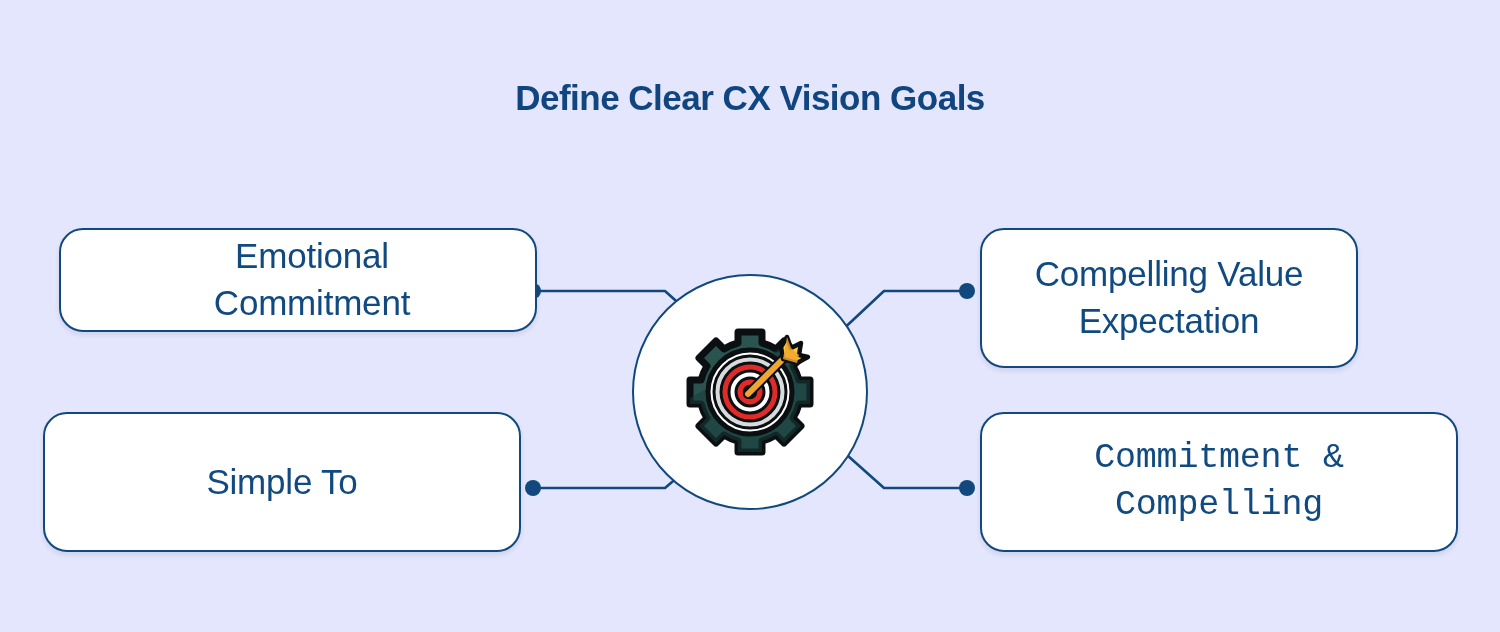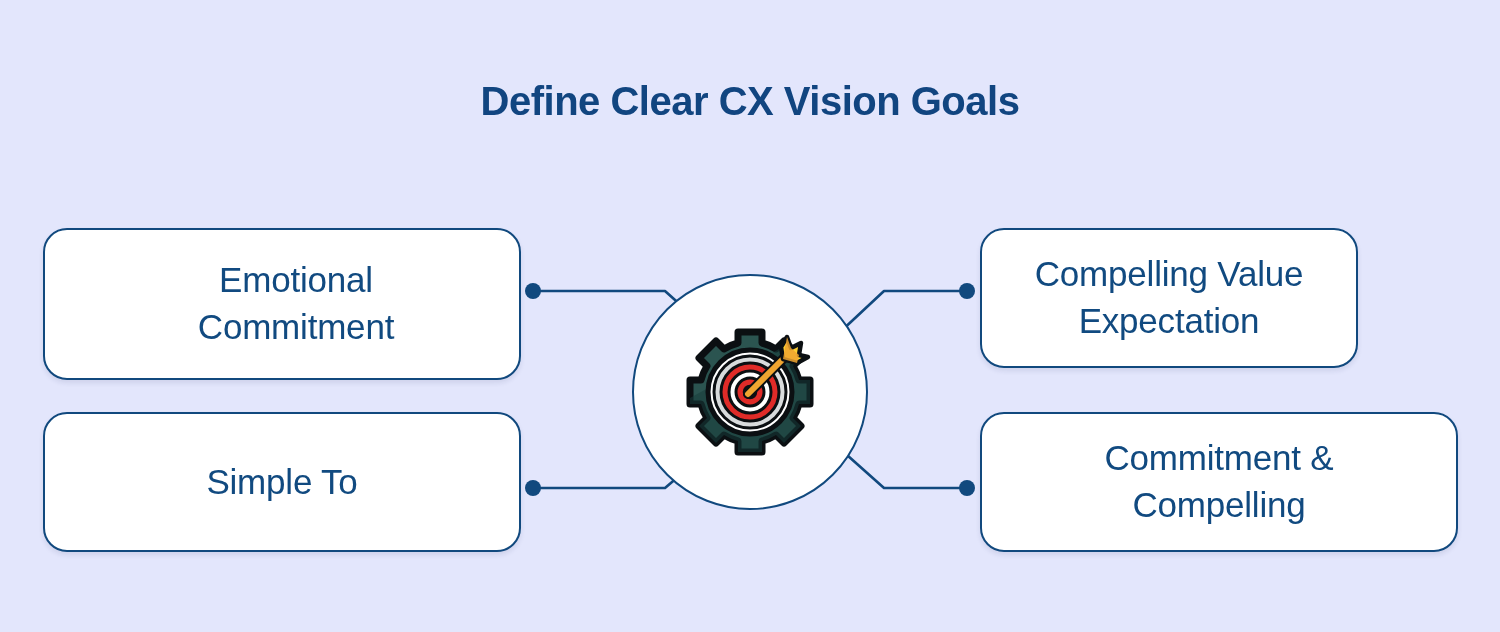--- a/index.html
+++ b/index.html
@@ -20,21 +20,21 @@
     background: #e3e6fc;
   }
 
   
   #title {
     position: absolute;
     left: 0;
     top: 78px;
     width: 1500px;
     text-align: center;
-    font-size: 40px;
+    font-size: 35px;
     font-weight: bold;
     letter-spacing: -0.5px;
     color: #114580;
     line-height: 1.15;
     white-space: nowrap;
   }
 
   
   #connectors {
     position: absolute;
@@ -58,24 +58,24 @@
   }
   .node-label {
     font-size: 35px;
     line-height: 1.34;
     color: #114a80;
     text-align: center;
     padding: 0 16px;
     letter-spacing: -0.2px;
   }
 
-  #box-tl { left: 43px;   top: 228px; width: 478px; height: 152px; padding-left: 28px; }
+  #box-tl { left: 59px;   top: 228px; width: 478px; height: 104px; padding-left: 28px; }
   #box-bl { left: 43px;   top: 412px; width: 478px; height: 140px; }
   #box-tr { left: 980px;  top: 228px; width: 378px; height: 140px; }
-  #box-br { left: 980px;  top: 412px; width: 478px; height: 140px; }
+  #box-br { left: 980px;  top: 412px; width: 478px; height: 140px; font-family: Liberation Mono, monospace; }
 
   
   #center-node {
     position: absolute;
     left: 632px;
     top: 274px;
     width: 236px;
     height: 236px;
     box-sizing: border-box;
     border: 2.5px solid #11497e;

